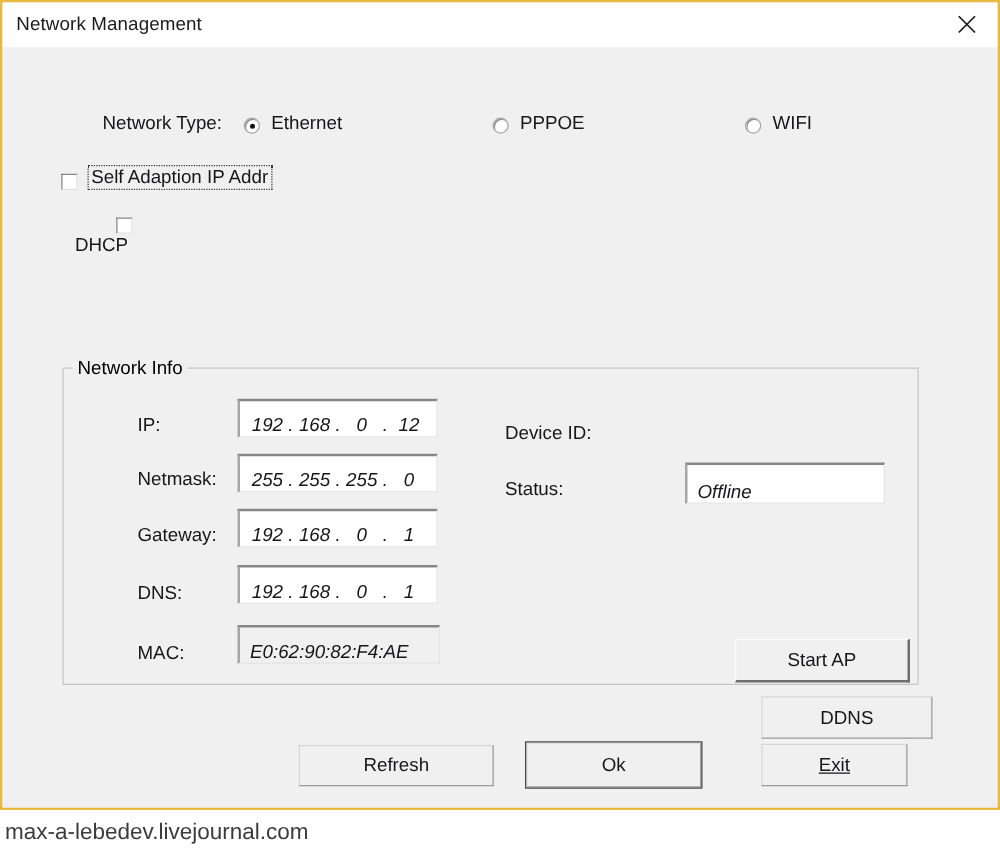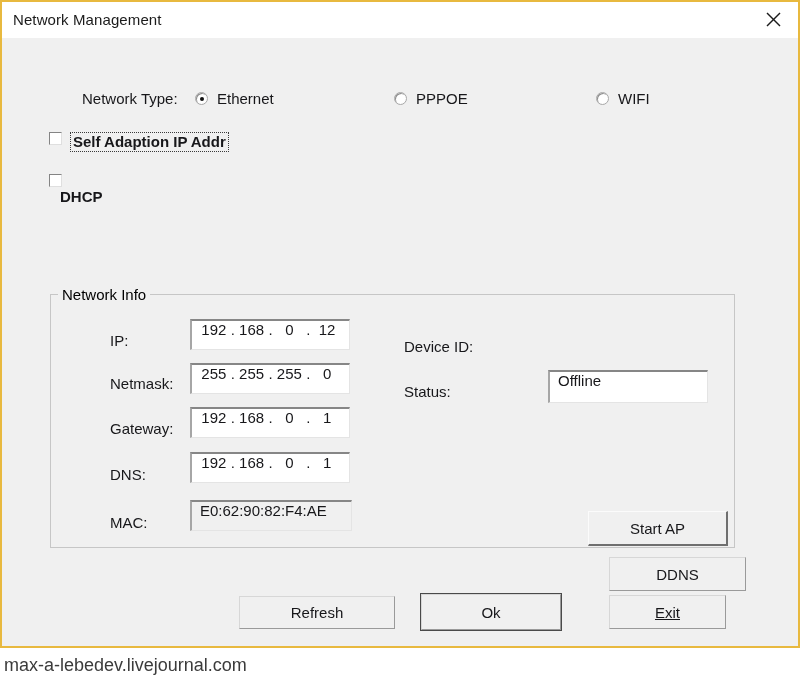--- a/index.html
+++ b/index.html
@@ -70,21 +70,21 @@
   
   .lbl {
     position: absolute;
     font-size: 15px;
     color: #17171a;
     white-space: nowrap;
     margin-left: 32px;
   }
 
   
-  .radio-row { position: absolute; display: flex; align-items: center; }
+  .radio-row { position: absolute; display: flex; align-items: flex-end; }
   .radio-mark {
     width: 13px; height: 13px;
     border-radius: 50%;
     box-sizing: border-box;
     background: #ffffff;
     border: 1px solid #a8a8a8;
     box-shadow: inset 1px 1px 0 #8e8e8e, inset -1px -1px 0 #fdfdfd;
     position: relative;
     flex: none;
   }
@@ -97,21 +97,21 @@
     background: #101010;
   }
   .radio-label {
     margin-left: 9px;
     font-size: 15px;
     color: #17171a;
     white-space: nowrap;
   }
 
   
-  .check-row { position: absolute; display: flex; align-items: flex-start; font-weight: bold; }
+  .check-row { position: absolute; display: flex; align-items: flex-end; }
   .check-mark {
     width: 13px; height: 13px;
     box-sizing: border-box;
     background: #ffffff;
     border-top: 1px solid #848484;
     border-left: 1px solid #848484;
     border-right: 1px solid #dfdfdf;
     border-bottom: 1px solid #dfdfdf;
     flex: none;
   }
@@ -151,24 +151,25 @@
   
   .field {
     position: absolute;
     box-sizing: border-box;
     background: #ffffff;
     border-top: 2px solid #868686;
     border-left: 2px solid #a6a6a6;
     border-right: 1px solid #e4e4e4;
     border-bottom: 1px solid #e4e4e4;
     display: flex;
-    align-items: flex-start;
+    align-items: flex-end;
     font-size: 15px;
     color: #17171a;
     overflow: hidden;
+    font-style: italic;
   }
   .field.disabled { background: #f0f0f0; }
   .field .val { padding-left: 8px; white-space: nowrap; }
 
   
   .ipval {
     display: flex;
     align-items: center;
     width: 100%;
     padding: 0 6px;

